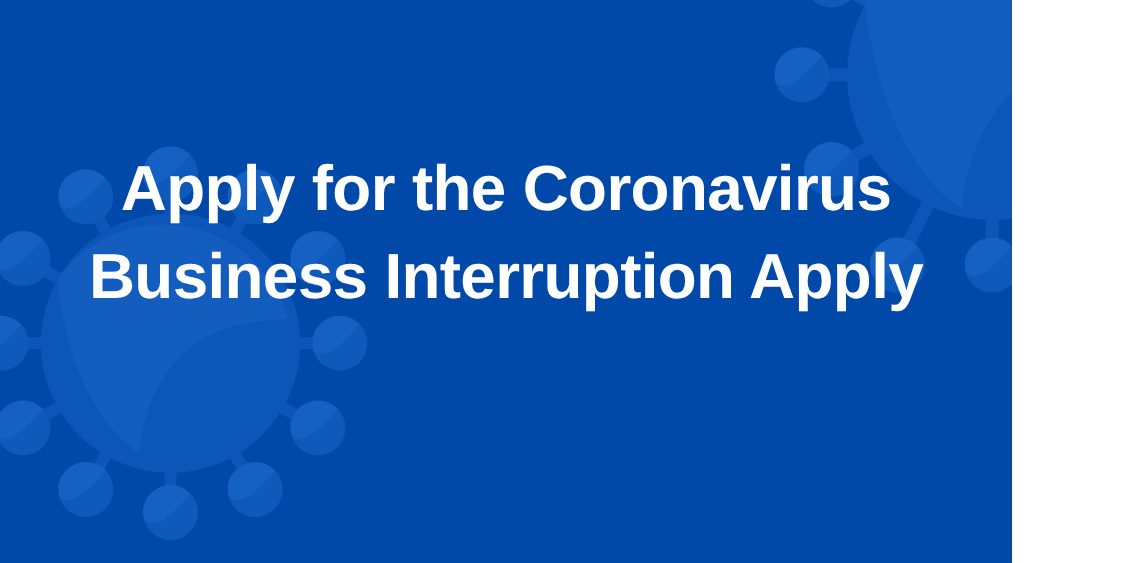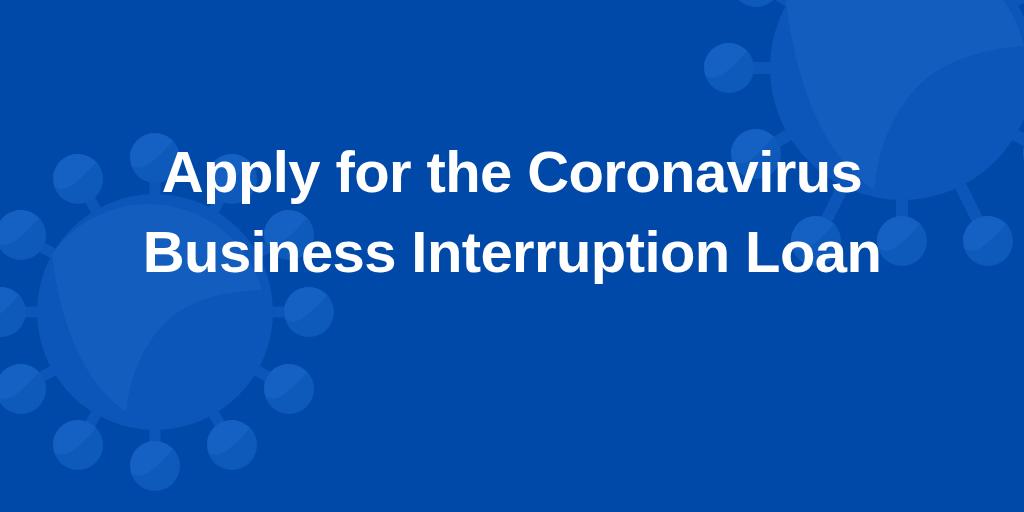--- a/index.html
+++ b/index.html
@@ -4,21 +4,21 @@
 <title>CBILS Banner</title>
 <style>
   html, body {
     margin: 0;
     padding: 0;
     background: #ffffff;
   }
 
   #banner {
     position: relative;
-    width: 1024px;
+    width: 920px;
     height: 512px;
     overflow: hidden;
     background-color: #0049a8;
     font-family: "Liberation Sans", sans-serif;
   }
 
   
   #virus-layer {
     position: absolute;
     inset: 0;
@@ -144,16 +144,16 @@
         <use href="#knob-shape" transform="translate(816,241)"></use>
         <use href="#knob-shape" transform="translate(756,154)"></use>
         <use href="#knob-shape" transform="translate(729,68)"></use>
         <use href="#knob-shape" transform="translate(756,-18)"></use>
       </g>
     </g>
   </svg>
 
   <div id="headline-block">
     <span class="headline-line">Apply for the Coronavirus</span>
-    <span class="headline-line">Business Interruption Loan</span>
+    <span class="headline-line">Business Interruption Apply</span>
   </div>
 
 </div>
 
 </body></html>

